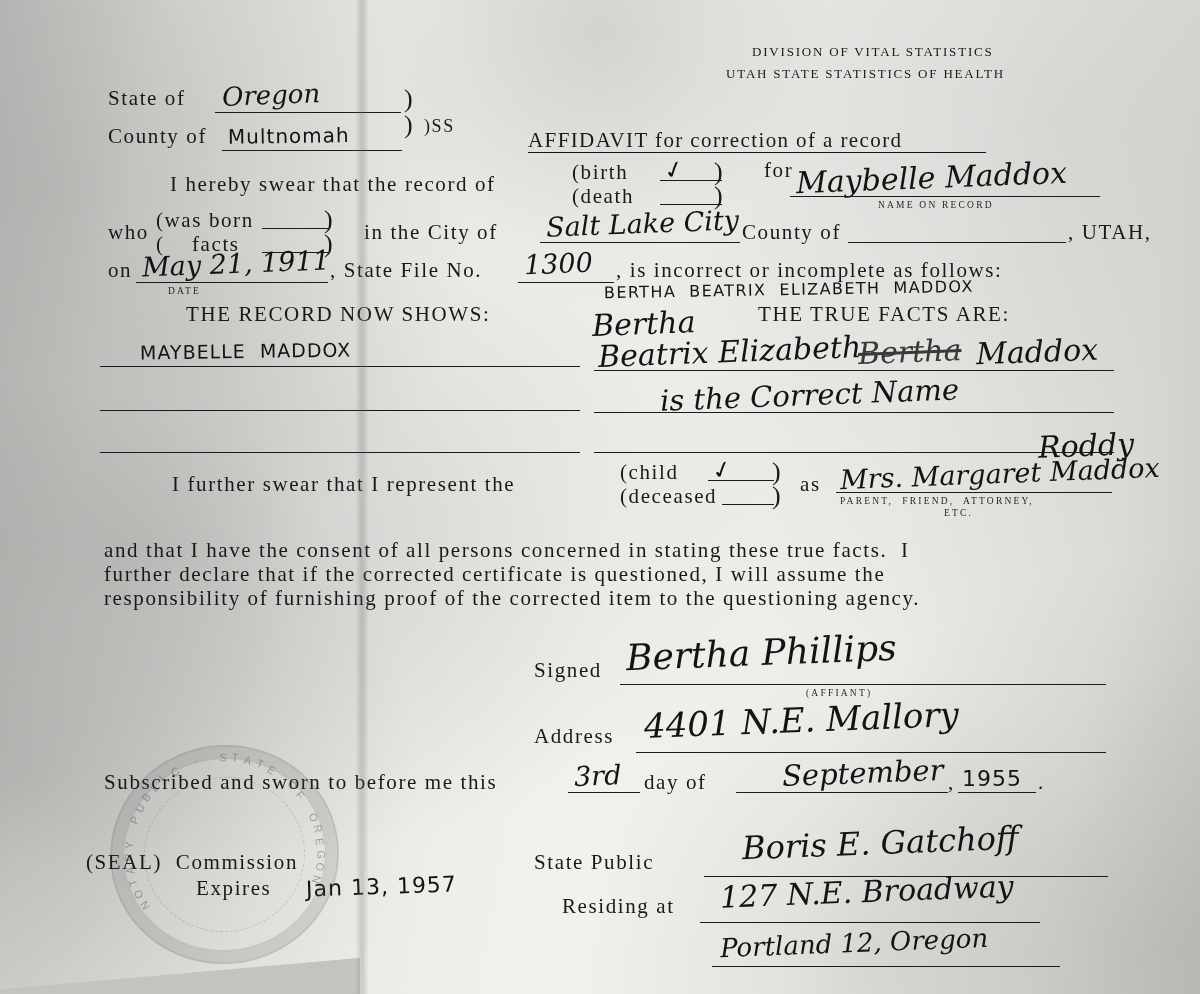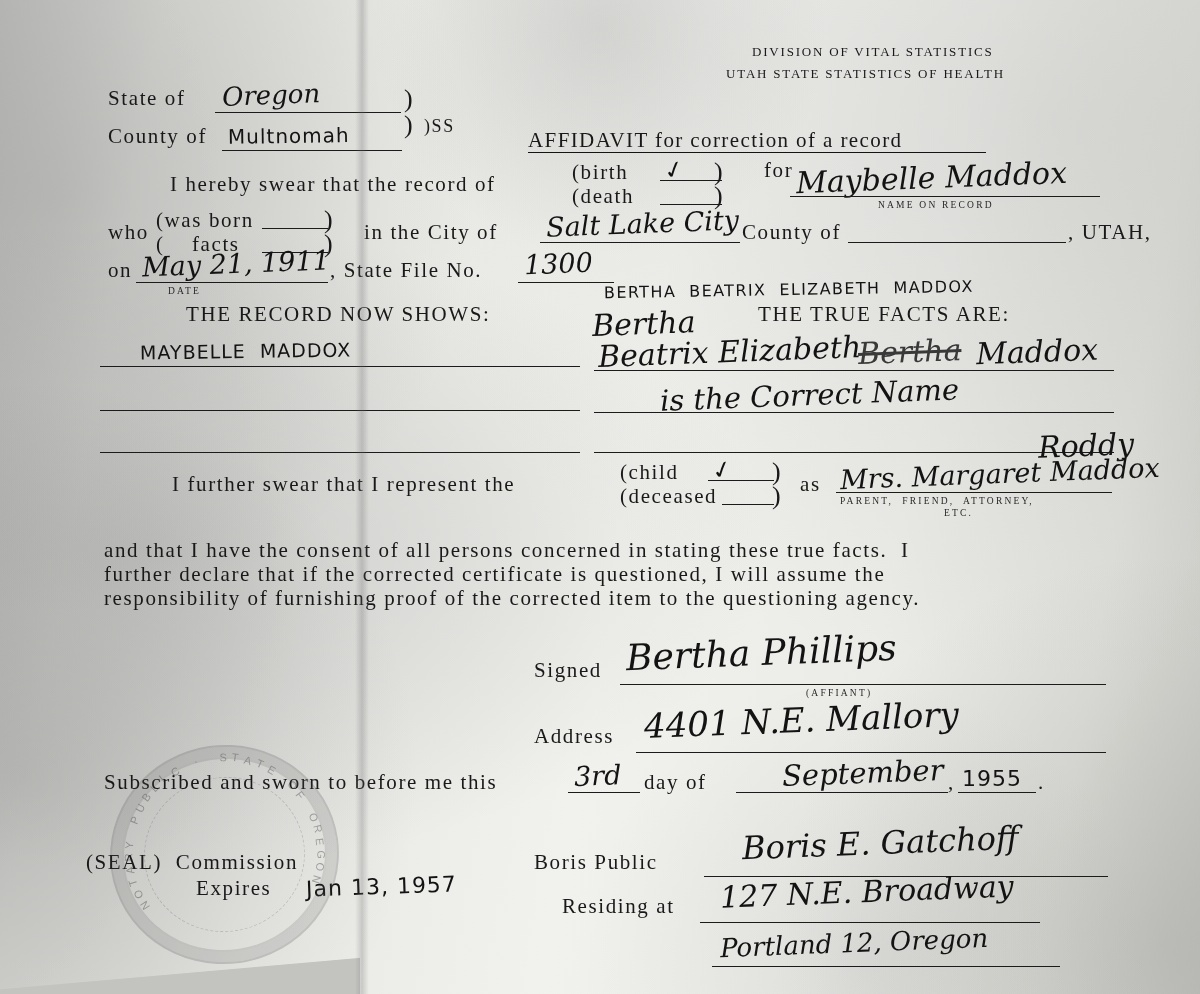--- a/index.html
+++ b/index.html
@@ -131,20 +131,21 @@
   <div class="line" style="left:848px;top:242px;width:218px;"></div>
   <div class="t print body" style="left:1068px;top:220px;">, UTAH,</div>
 
   <div class="t print body" style="left:108px;top:258px;">on</div>
   <div class="t hand" style="left:142px;top:248px;font-size:27px;">May 21, 1911</div>
   <div class="line" style="left:136px;top:282px;width:192px;"></div>
   <div class="t tiny2" style="left:168px;top:286px;">DATE</div>
   <div class="t print body" style="left:330px;top:258px;">, State File No.</div>
   <div class="t hand" style="left:524px;top:248px;font-size:27px;">1300</div>
   <div class="line" style="left:518px;top:282px;width:96px;"></div>
+  <div class="t print body" style="left:616px;top:258px;">, is incorrect or incomplete as follows:</div>
 
   <div class="t print body" style="left:186px;top:302px;">THE RECORD NOW SHOWS:</div>
   <div class="t print body" style="left:758px;top:302px;">THE TRUE FACTS ARE:</div>
 
   <div class="t hand blk" style="left:140px;top:340px;font-size:19px;">MAYBELLE  MADDOX</div>
   <div class="line" style="left:100px;top:366px;width:480px;"></div>
   <div class="line" style="left:100px;top:410px;width:480px;"></div>
   <div class="line" style="left:100px;top:452px;width:480px;"></div>
 
   <div class="t hand blk" style="left:604px;top:280px;font-size:16px;letter-spacing:1.4px;transform:rotate(-1deg);">BERTHA  BEATRIX  ELIZABETH  MADDOX</div>
@@ -194,21 +195,21 @@
   <div class="line" style="left:736px;top:792px;width:212px;"></div>
   <div class="t print body" style="left:948px;top:770px;">,</div>
   <div class="t hand blk" style="left:962px;top:766px;font-size:22px;transform:rotate(0deg);">1955</div>
   <div class="line" style="left:958px;top:792px;width:78px;"></div>
   <div class="t print body" style="left:1038px;top:770px;">.</div>
 
   <div class="t print body" style="left:86px;top:850px;">(SEAL)  Commission</div>
   <div class="t print body" style="left:196px;top:876px;">Expires</div>
   <div class="t hand blk" style="left:306px;top:874px;font-size:22px;transform:rotate(-2deg);">Jan 13, 1957</div>
 
-  <div class="t print body" style="left:534px;top:850px;">Boris Public</div>
+  <div class="t print body" style="left:534px;top:850px;">State Public</div>
   <div class="t hand" style="left:742px;top:824px;font-size:32px;">Boris E. Gatchoff</div>
   <div class="line" style="left:704px;top:876px;width:404px;"></div>
 
   <div class="t print body" style="left:562px;top:894px;">Residing at</div>
   <div class="t hand" style="left:720px;top:874px;font-size:30px;">127 N.E. Broadway</div>
   <div class="line" style="left:700px;top:922px;width:340px;"></div>
   <div class="t hand" style="left:720px;top:928px;font-size:26px;">Portland 12, Oregon</div>
   <div class="line" style="left:712px;top:966px;width:348px;"></div>
 
   <div id="seal">

